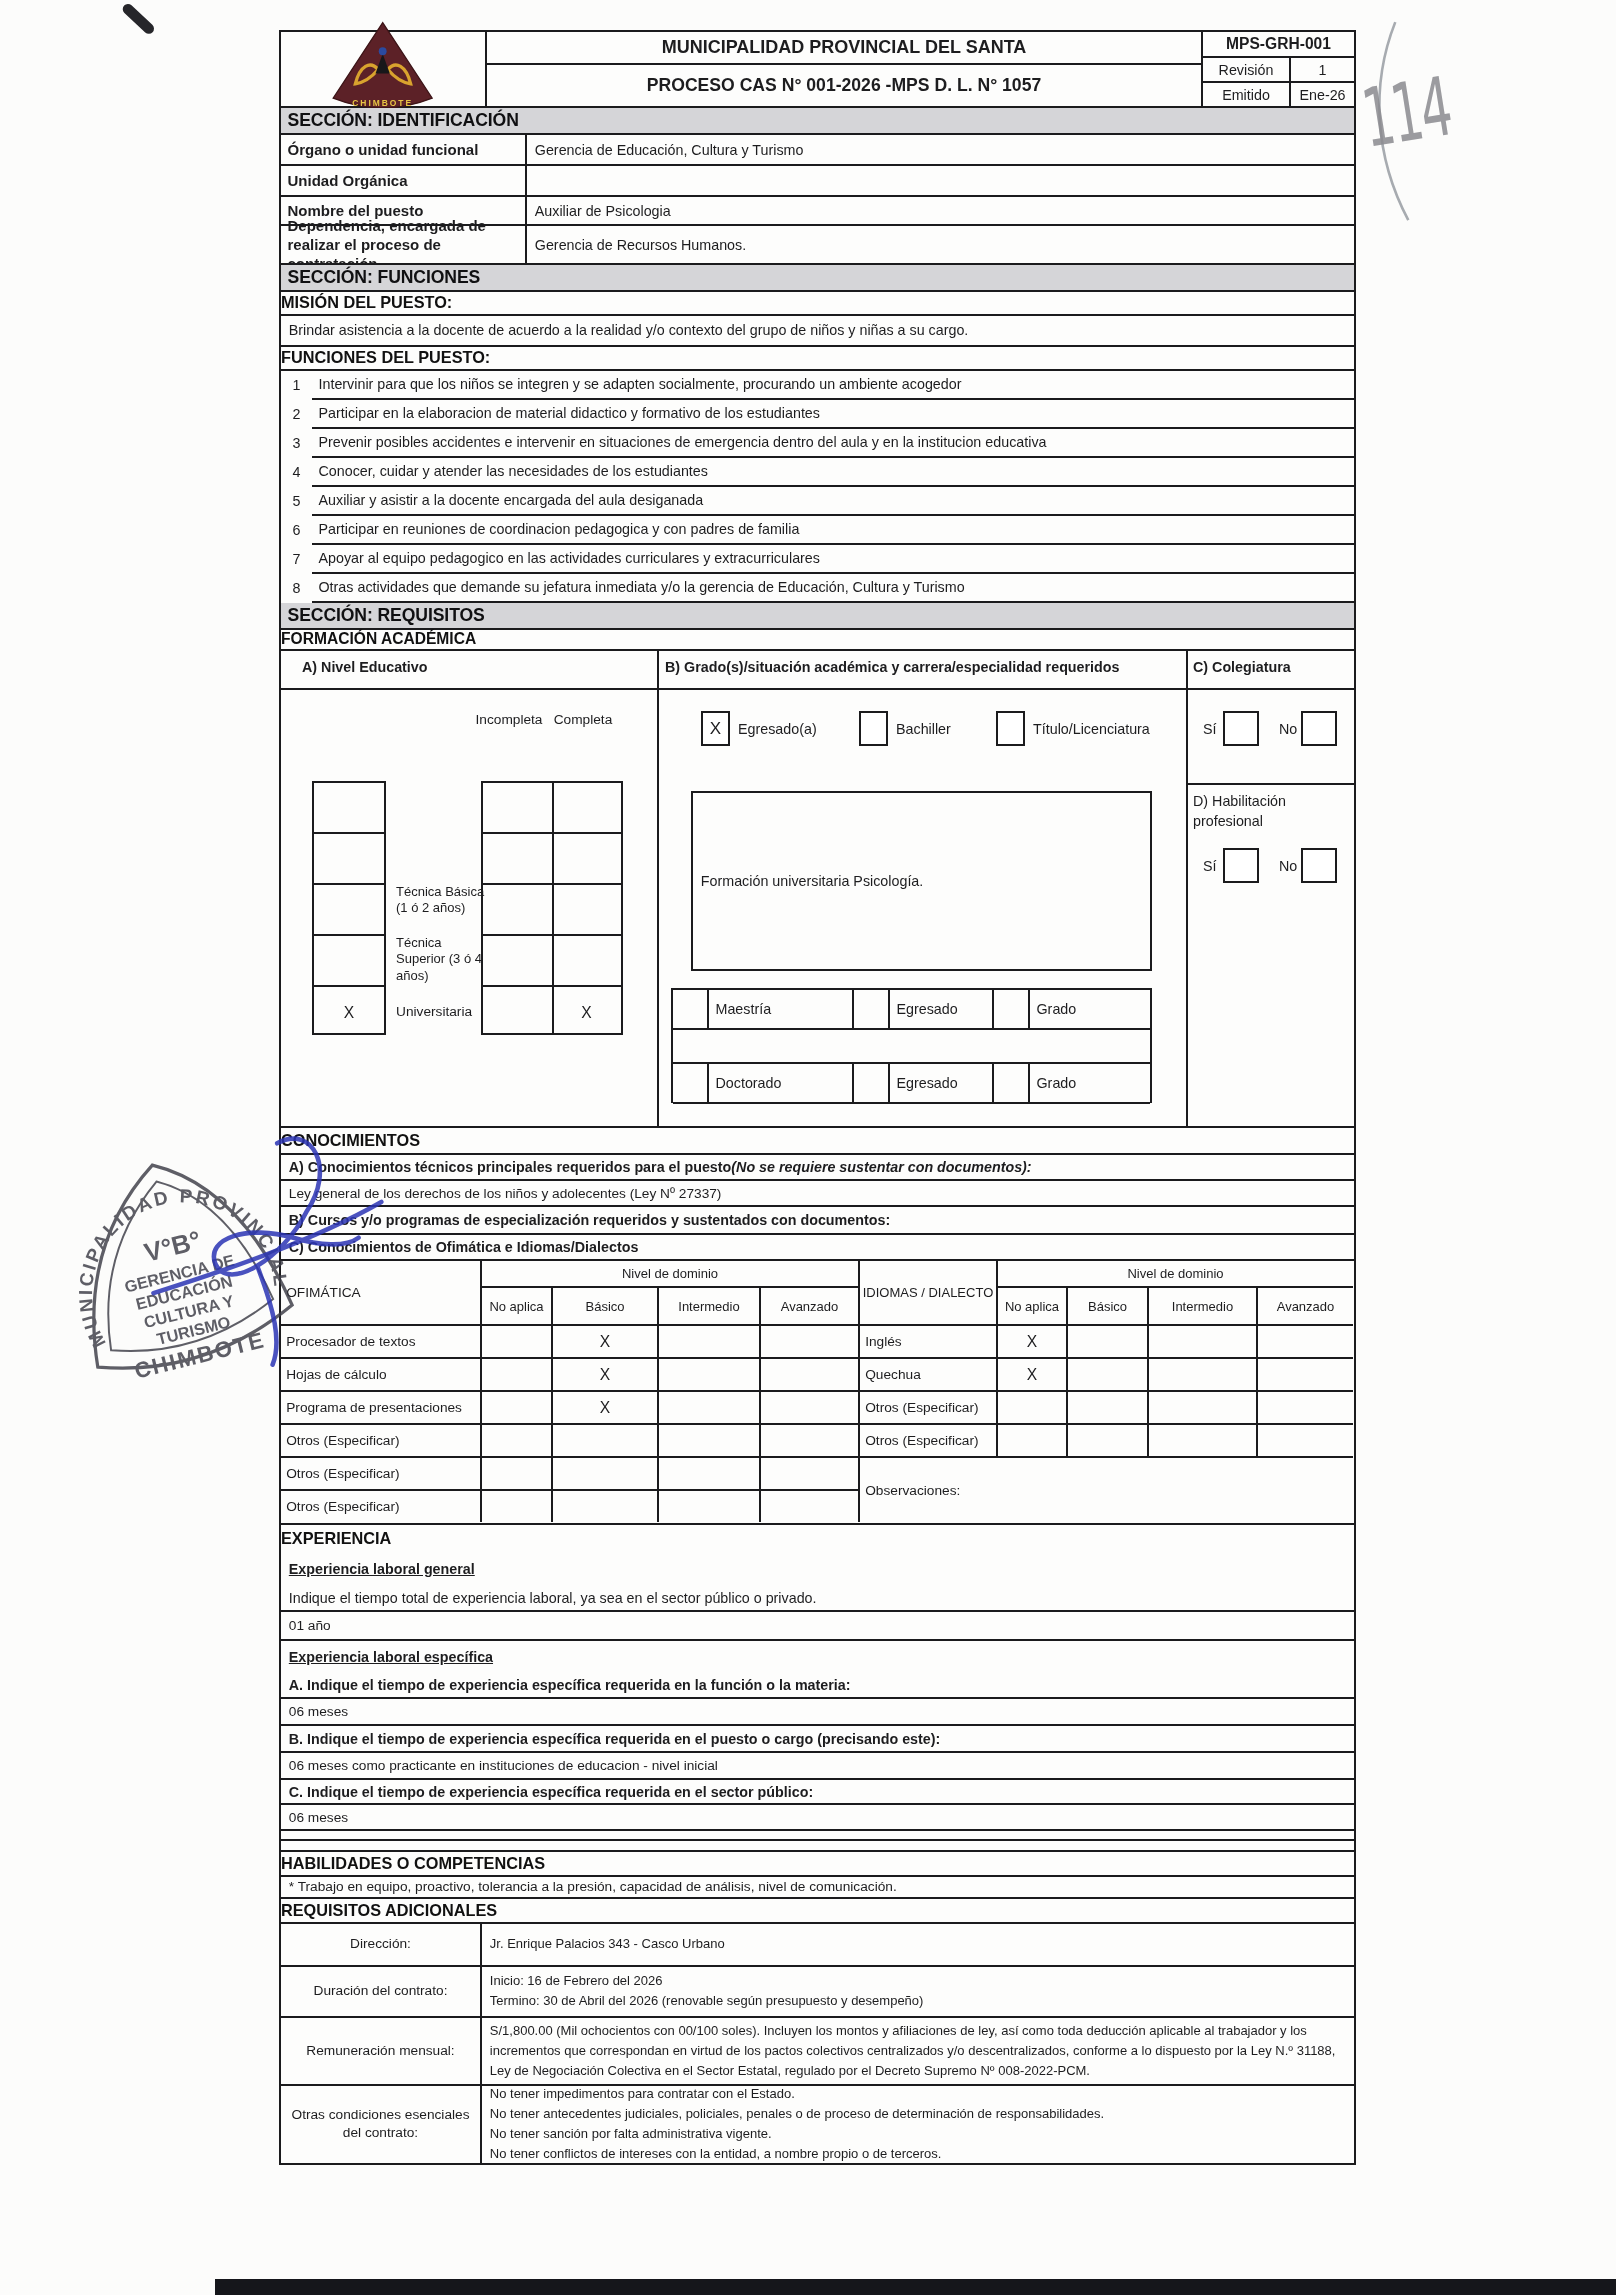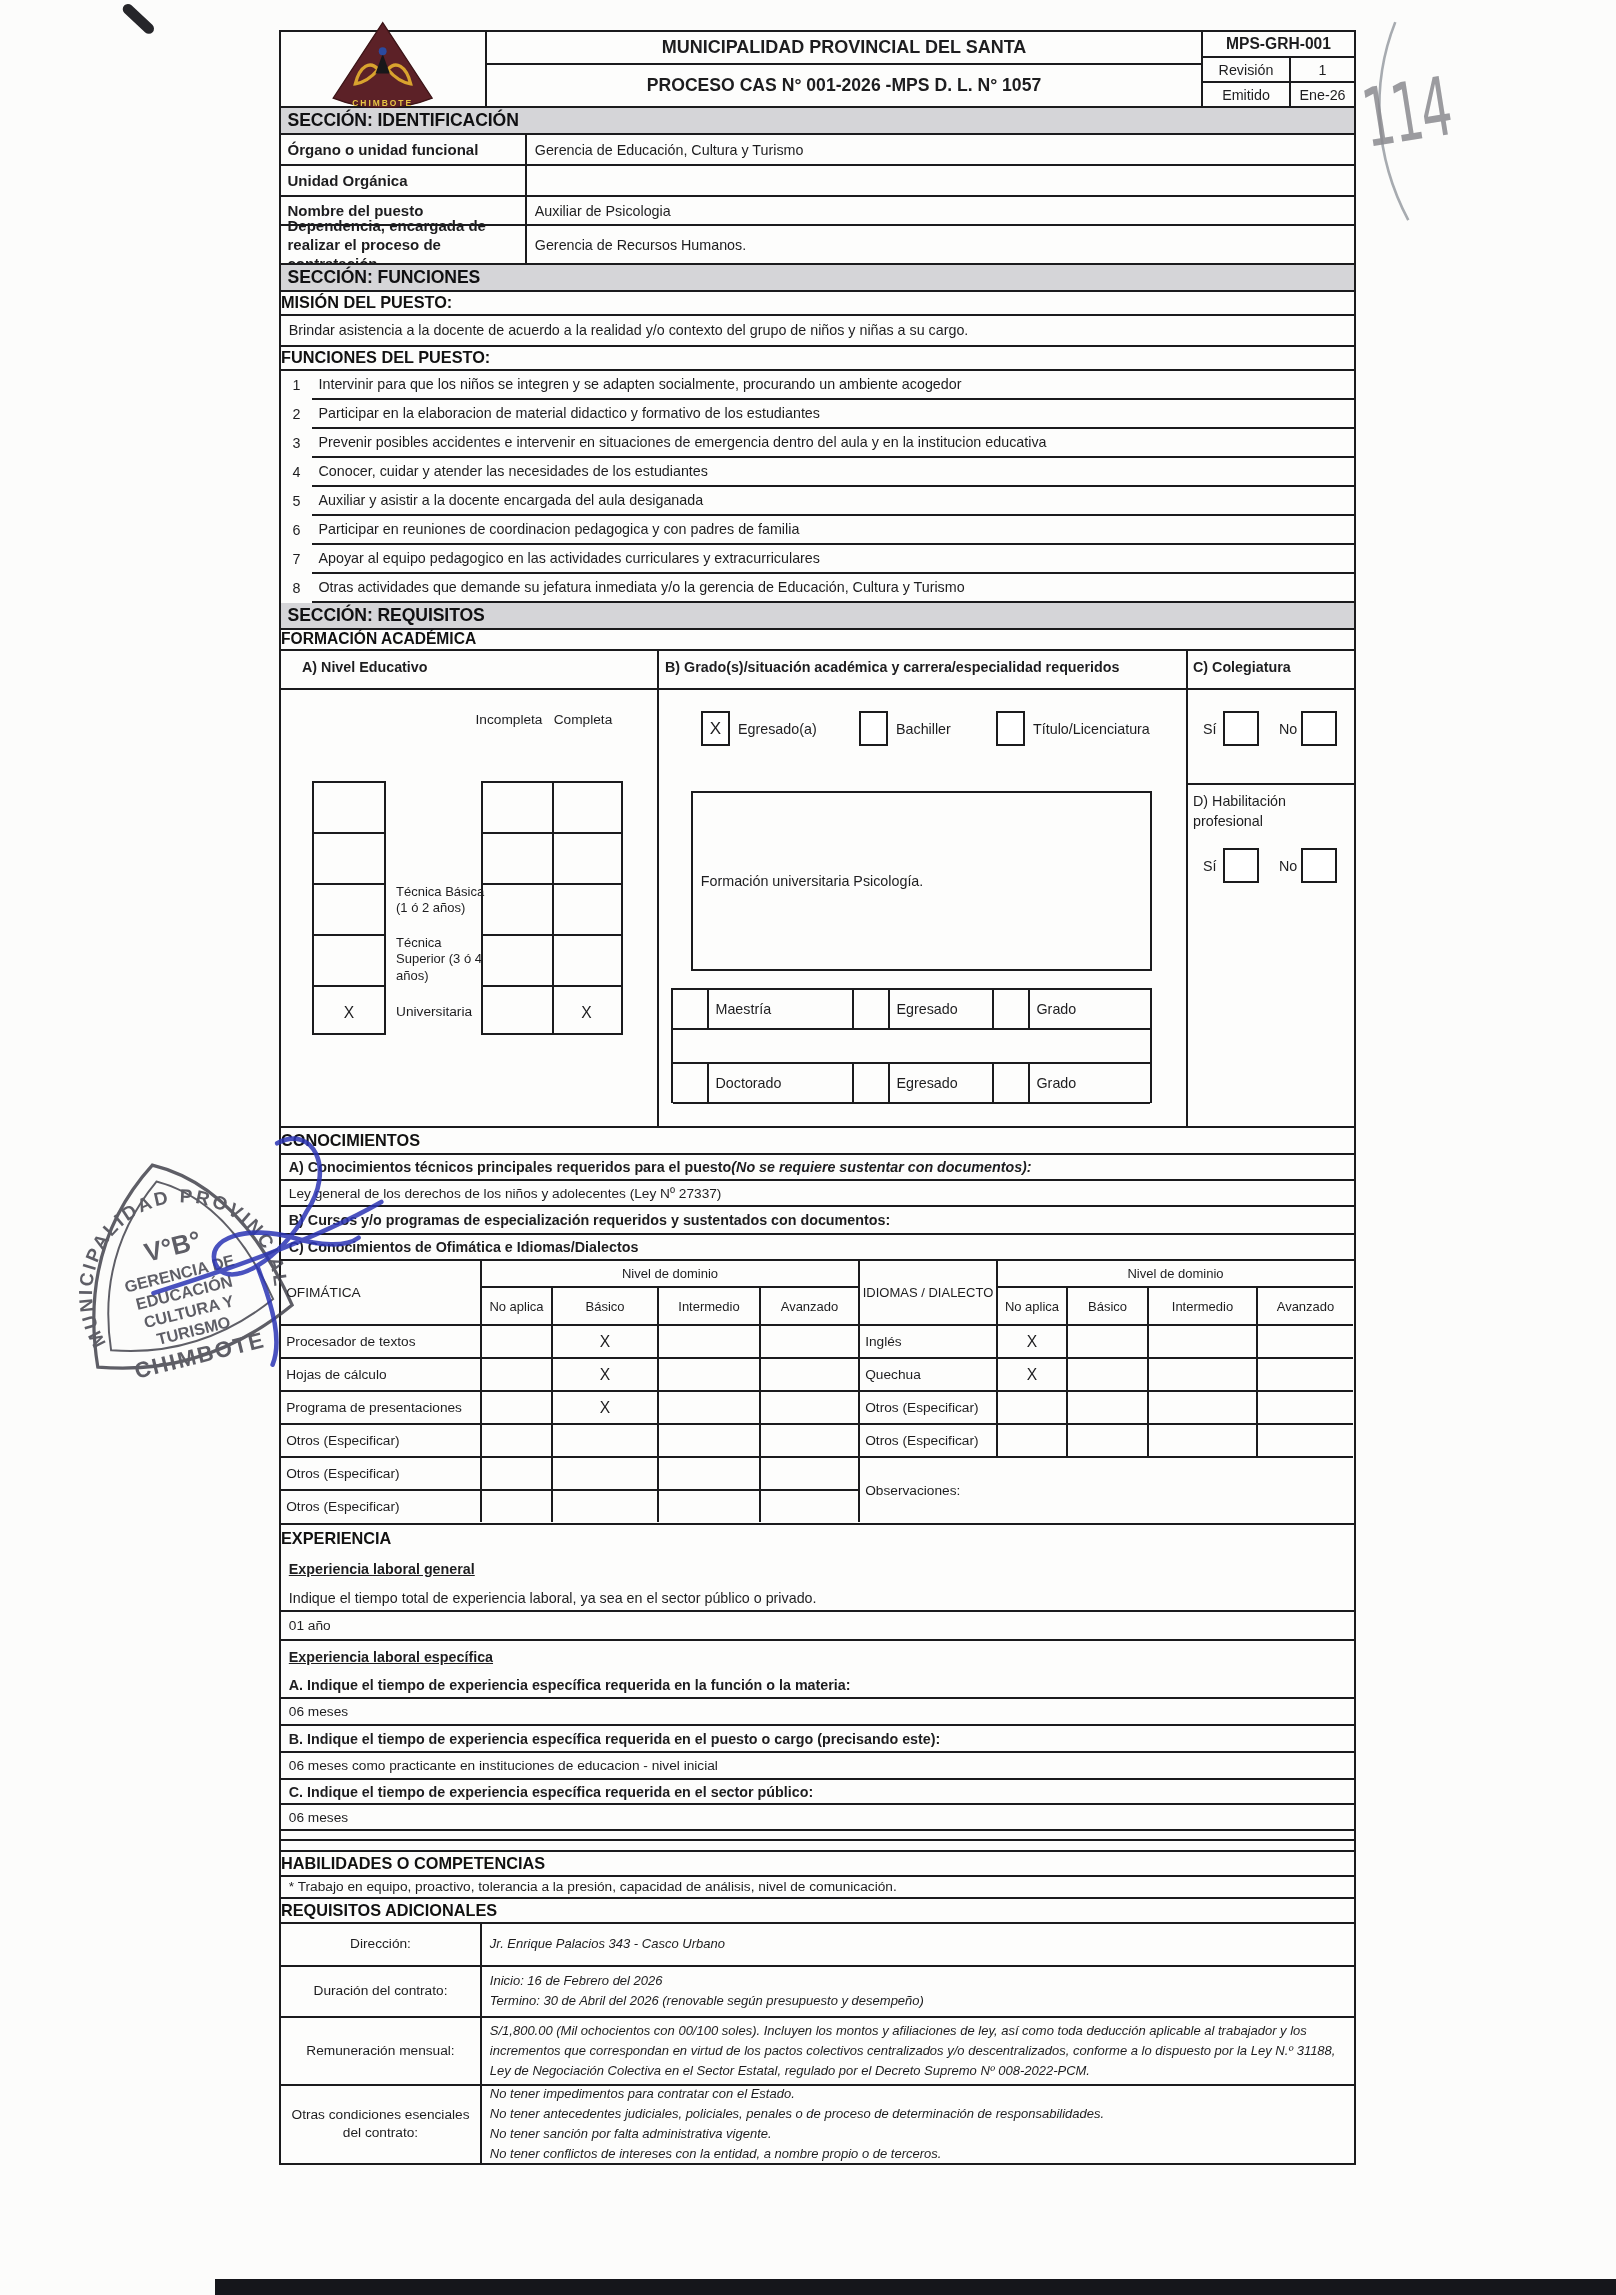--- a/index.html
+++ b/index.html
@@ -56,21 +56,21 @@
       justify-content:center;font-size:13px;box-sizing:border-box;}
   .ccl{justify-content:flex-start;padding-left:5.2px;font-size:13.7px;}
   .nr{border-right:none;}
   .nb{border-bottom:none;}
   .mark{font-size:15.6px;}
   
   .ad{display:flex;}
   .ad .k{width:201px;border-right:2px solid #1b1b1d;display:flex;align-items:center;justify-content:center;
          text-align:center;font-size:13.7px;padding:0 10.4px;box-sizing:border-box;line-height:18px;}
   .ad .v{flex:1;padding:3.9px 7.8px;font-size:13px;display:flex;flex-direction:column;justify-content:center;box-sizing:border-box;}
-  .ad .v div{line-height:20px;font-style:italic;}
+  .ad .v div{line-height:20px;}
   .it{font-style:italic;}
   .bd{font-weight:bold;}
   .ul{text-decoration:underline;}
   
   .hand{position:absolute;left:1356px;top:73px;font-size:81px;color:#8b8b90;opacity:.85;
         font-family:"DejaVu Sans",sans-serif;letter-spacing:-3.3px;
         transform:rotate(-9deg) scaleX(.6);transform-origin:left top;}
   .footer-bar{position:absolute;left:215px;top:2279px;width:1402px;height:17px;background:#15161b;}
   svg{display:block;}
 </style>

